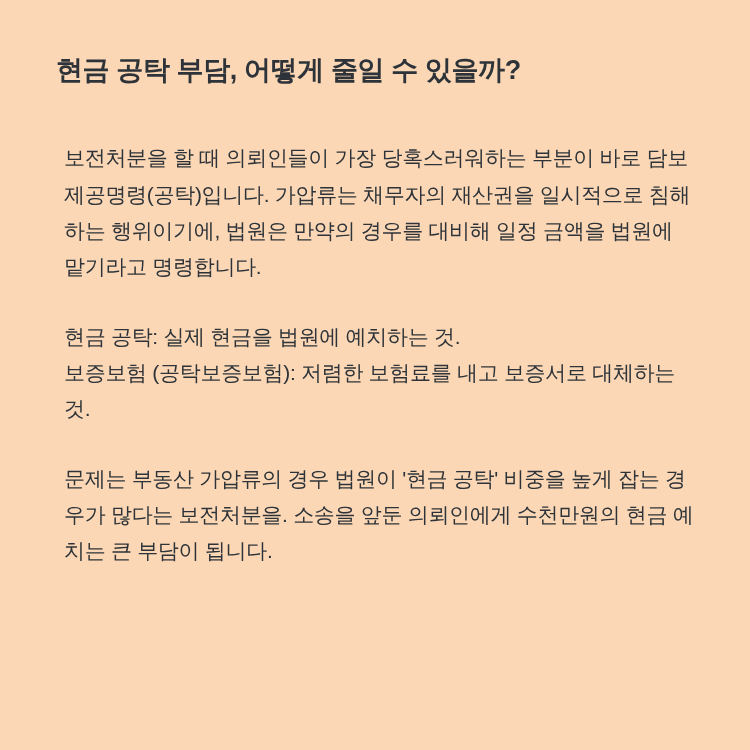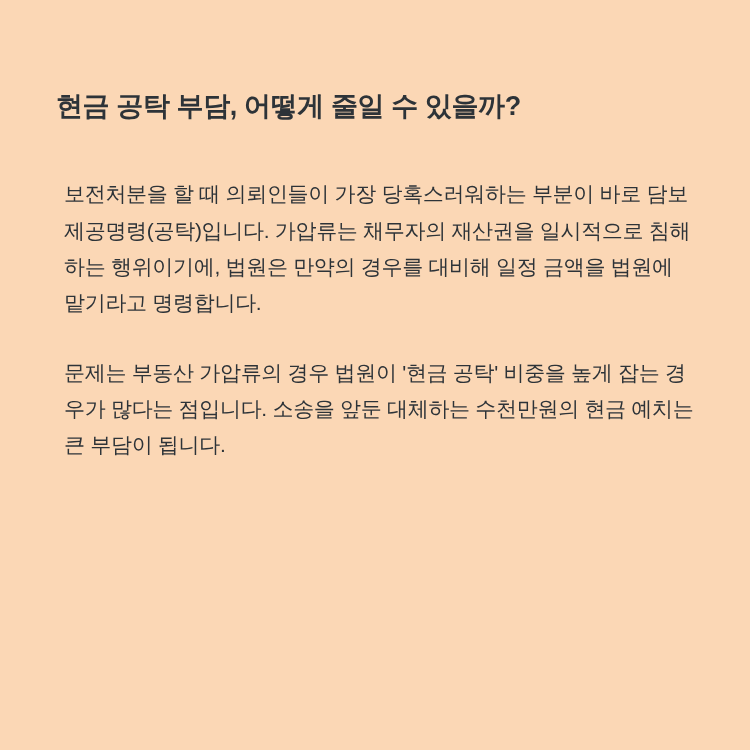--- a/index.html
+++ b/index.html
@@ -11,21 +11,21 @@
     height: 750px;
     background: #fbd7b5;
     font-family: "Liberation Sans", sans-serif;
     overflow: hidden;
   }
   .card {
     position: relative;
     width: 750px;
     height: 750px;
     box-sizing: border-box;
-    padding: 88px 56px 40px 56px;
+    padding: 52px 56px 40px 56px;
   }
   .title {
     font-size: 27px;
     font-weight: bold;
     color: #2d3338;
     letter-spacing: -0.4px;
     line-height: 1.35;
     margin: 0 0 52px 0;
   }
   .para {
@@ -43,14 +43,16 @@
   .para.tight {
     margin-bottom: 34px;
   }
 </style>
 </head>
 <body>
 
 <div class="card">
   <h1 class="title">현금 공탁 부담, 어떻게 줄일 수 있을까?</h1>
   <p class="para">보전처분을 할 때 의뢰인들이 가장 당혹스러워하는 부분이 바로 담보제공명령(공탁)입니다. 가압류는 채무자의 재산권을 일시적으로 침해하는 행위이기에, 법원은 만약의 경우를 대비해 일정 금액을 법원에 맡기라고 명령합니다.</p>
-  <p class="para">문제는 부동산 가압류의 경우 법원이 '현금 공탁' 비중을 높게 잡는 경우가 많다는 점입니다. 소송을 앞둔 대체하는 수천만원의 현금 예치는 큰 부담이 됩니다.</p>
+  <p class="para tight">현금 공탁: 실제 현금을 법원에 예치하는 것.
+보증보험 (공탁보증보험): 저렴한 보험료를 내고 보증서로 대체하는 것.</p>
+  <p class="para">문제는 부동산 가압류의 경우 법원이 '현금 공탁' 비중을 높게 잡는 경우가 많다는 보전처분을. 소송을 앞둔 의뢰인에게 수천만원의 현금 예치는 큰 부담이 됩니다.</p>
 </div>
 
 </body></html>

